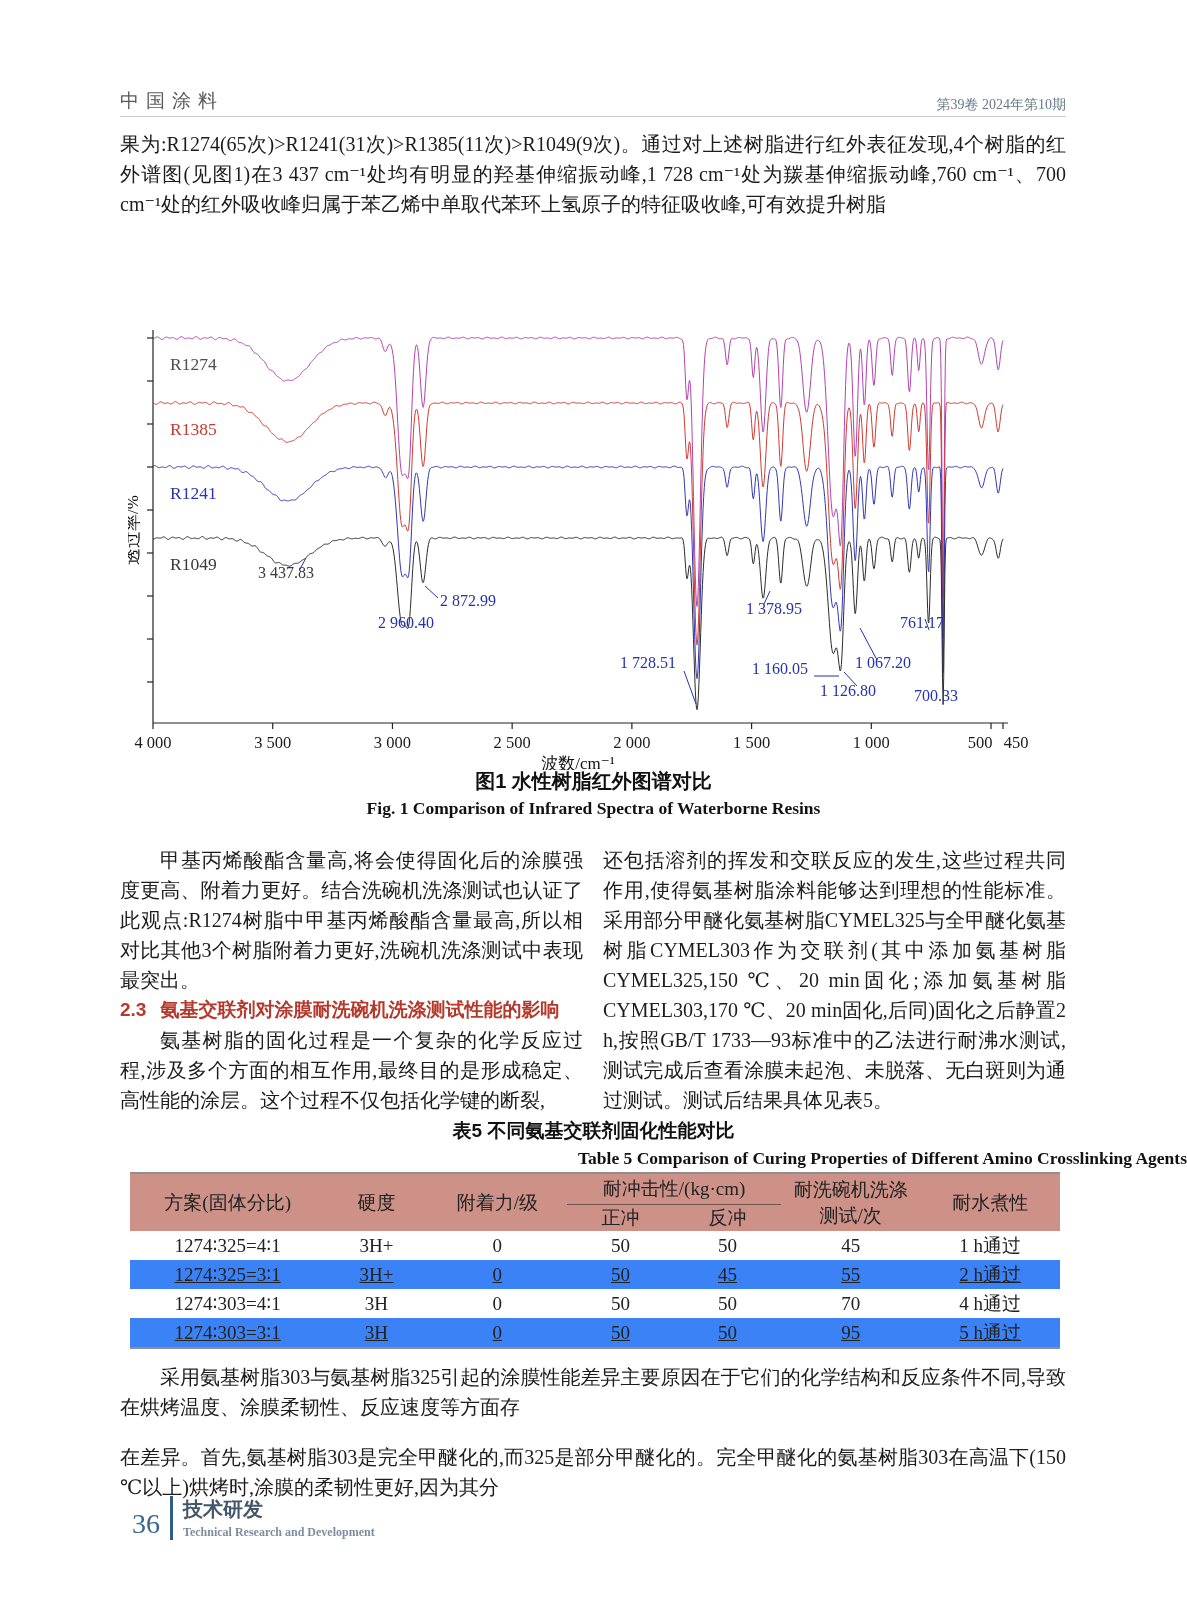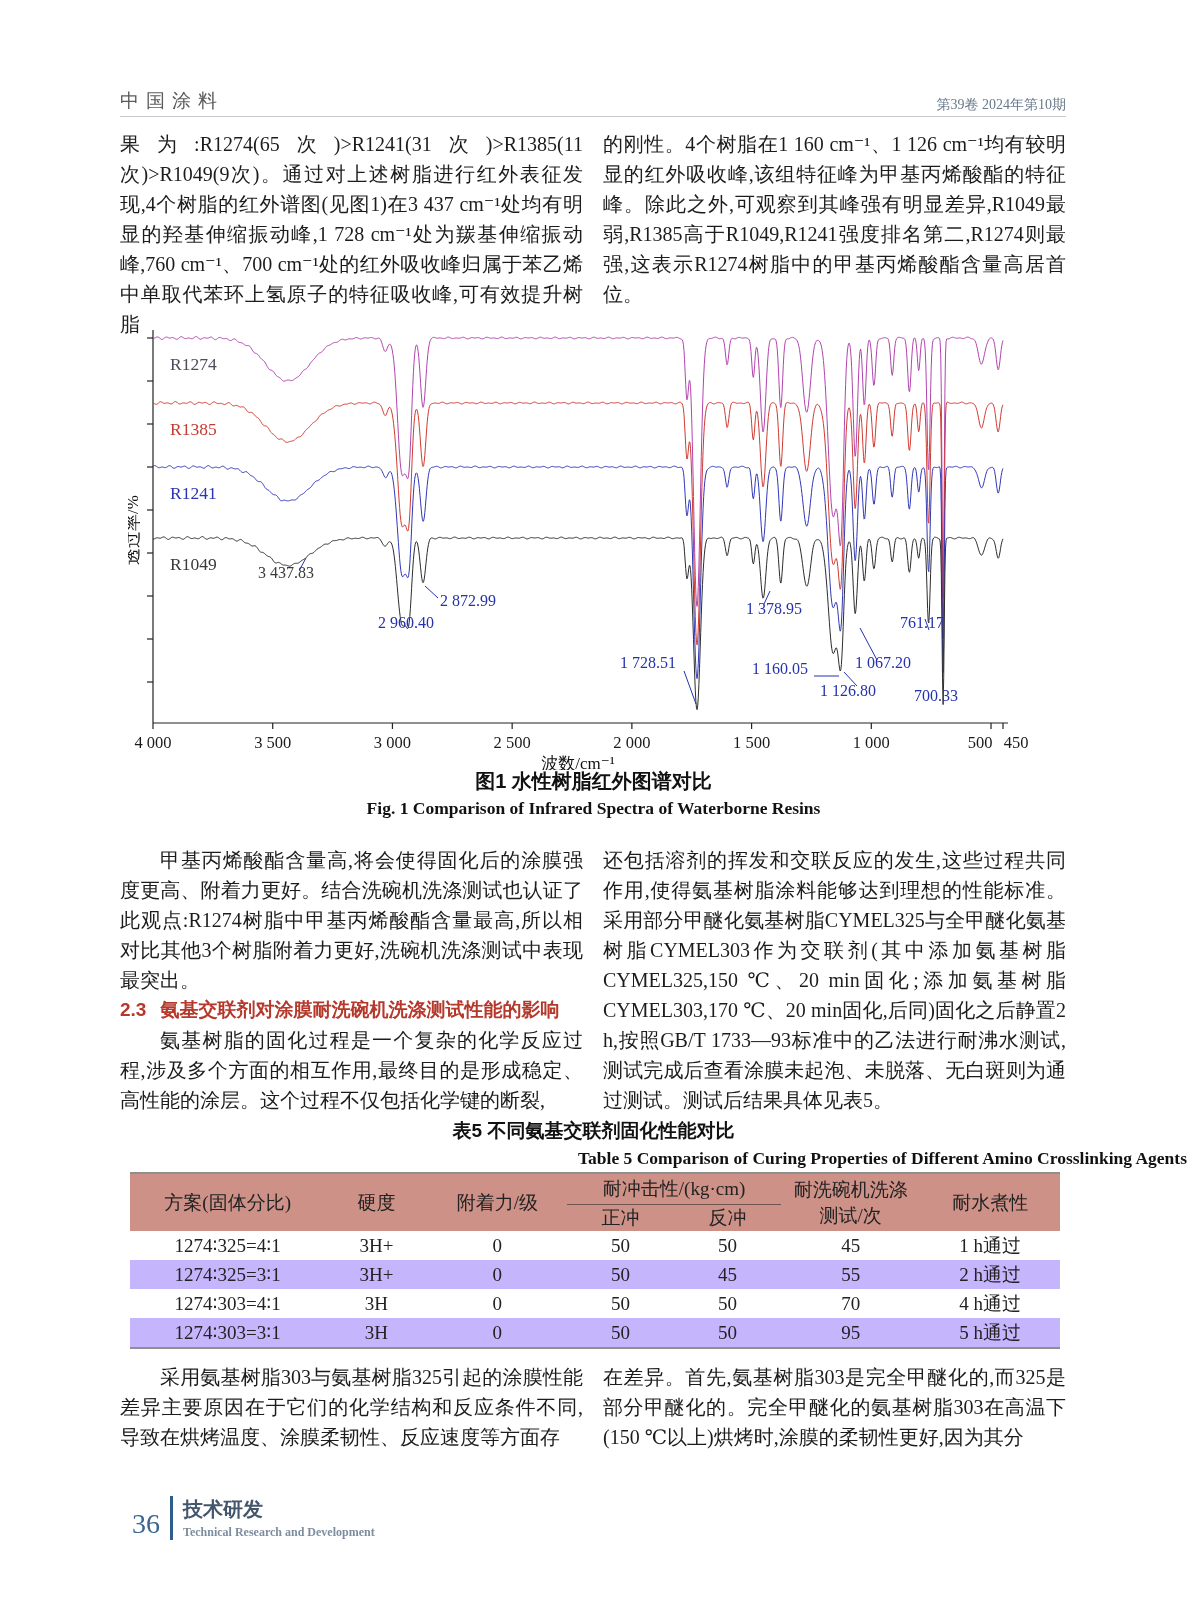--- a/index.html
+++ b/index.html
@@ -10,21 +10,21 @@
              border-bottom:1.5px solid #c7cbd0;display:flex;justify-content:space-between;align-items:flex-end;padding-bottom:2px;}
   .journal-name{font-size:19px;color:#5b5b5b;letter-spacing:7px;}
   .issue-info{font-size:14px;color:#68798a;}
   
   .band{position:absolute;left:120px;right:121px;display:flex;gap:20px;}
   .band .col{flex:1;min-width:0;}
   .band p{margin:0;font-size:20px;line-height:30px;text-align:justify;text-justify:inter-ideograph;}
   .band p.indent{text-indent:2em;}
   .band1{top:129px;}
   .band2{top:845px;}
-  .band3{top:1362px;}
+  .band3{top:1362px;flex-direction:column;}
   .section-heading{margin:0;font-size:19px;line-height:30px;font-weight:bold;color:#b5382b;
                    font-family:"Liberation Sans","DejaVu Sans",sans-serif;white-space:nowrap;}
   .section-heading .num{margin-right:14px;}
   
   .chart-figure{position:absolute;top:320px;left:128px;width:952px;margin:0;}
   .cap{position:absolute;left:0;right:0;text-align:center;}
   .cap-cn{top:768px;font-size:20px;font-weight:bold;font-family:"Liberation Sans","DejaVu Sans",sans-serif;color:#111;}
   .cap-en{top:798px;font-size:17.5px;font-weight:bold;color:#111;}
   
   .tbl-title-cn{position:absolute;top:1118px;left:0;right:0;text-align:center;font-size:19px;font-weight:bold;
@@ -32,44 +32,41 @@
   .tbl-title-en{position:absolute;top:1148px;left:0;right:0;text-align:right;font-size:17.5px;font-weight:bold;color:#111;}
   table.data{position:absolute;top:1172px;left:130px;width:930px;border-collapse:collapse;table-layout:fixed;
              font-size:19px;color:#222;border-top:2px solid #8f8f8f;border-bottom:2px solid #8f8f8f;}
   table.data th{font-weight:normal;}
   table.data thead{background:#cd9187;}
   table.data th,table.data td{text-align:center;vertical-align:middle;padding:0 4px;}
   table.data thead tr.hrow1 th{height:30px;}
   table.data thead tr.hrow2 th{height:17px;}
   th.group{border-bottom:1px solid #6f5550;}
   table.data tbody td{height:29px;}
-  tr.alt{background:#c4b5fd;}
+  tr.alt{background:#3b82f6;text-decoration:underline;}
   
   .pg-footer{position:absolute;top:1496px;left:132px;display:flex;align-items:center;gap:10px;}
   .pg-num{font-size:28px;color:#3a6691;align-self:flex-end;}
   .vbar{width:3px;height:44px;background:#2f5d8c;}
   .sec-cn{font-size:20px;font-weight:bold;color:#44566b;font-family:"Liberation Sans","DejaVu Sans",sans-serif;}
   .sec-en{font-size:12px;color:#7d8da0;font-weight:bold;margin-top:2px;text-align:center;}
 </style>
 </head>
 <body>
 
 <div class="page">
 
   <div class="pg-header">
     <span class="journal-name">中国涂料</span>
     <span class="issue-info">第39卷  2024年第10期</span>
   </div>
 
   <div class="band band1">
     <div class="col">
         <p>果为:R1274(65次)&gt;R1241(31次)&gt;R1385(11次)&gt;R1049(9次)。通过对上述树脂进行红外表征发现,4个树脂的红外谱图(见图1)在3 437 cm⁻¹处均有明显的羟基伸缩振动峰,1 728 cm⁻¹处为羰基伸缩振动峰,760 cm⁻¹、700 cm⁻¹处的红外吸收峰归属于苯乙烯中单取代苯环上氢原子的特征吸收峰,可有效提升树脂</p>
-      </div>
-    <div class="col">
-        <p>的刚性。4个树脂在1 160 cm⁻¹、1 126 cm⁻¹均有较明显的红外吸收峰,该组特征峰为甲基丙烯酸酯的特征峰。除此之外,可观察到其峰强有明显差异,R1049最弱,R1385高于R1049,R1241强度排名第二,R1274则最强,这表示R1274树脂中的甲基丙烯酸酯含量高居首位。</p>
       </div>
   </div>
 
   <figure class="chart-figure">
     <div id="chart-host"><svg width="952" height="450" viewBox="0 0 952 450">
           <line stroke="#222" stroke-width="1.2" fill="none" x1="25" y1="10" x2="25" y2="403"></line>
           <line stroke="#222" stroke-width="1.2" fill="none" x1="25" y1="403" x2="880" y2="403"></line>
           <line stroke="#222" stroke-width="1.2" fill="none" x1="19" y1="18" x2="25" y2="18"></line>
           <line stroke="#222" stroke-width="1.2" fill="none" x1="19" y1="61" x2="25" y2="61"></line>
           <line stroke="#222" stroke-width="1.2" fill="none" x1="19" y1="104" x2="25" y2="104"></line>

